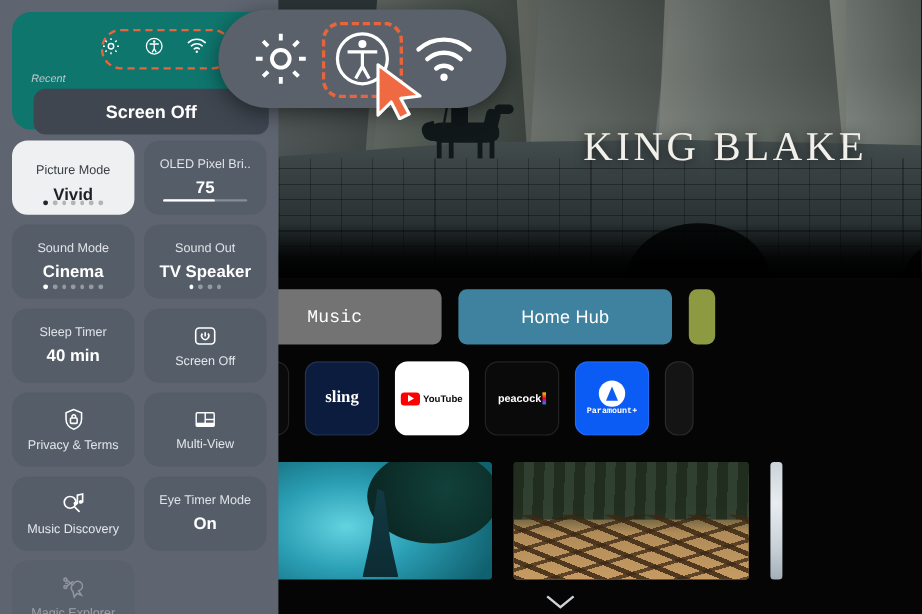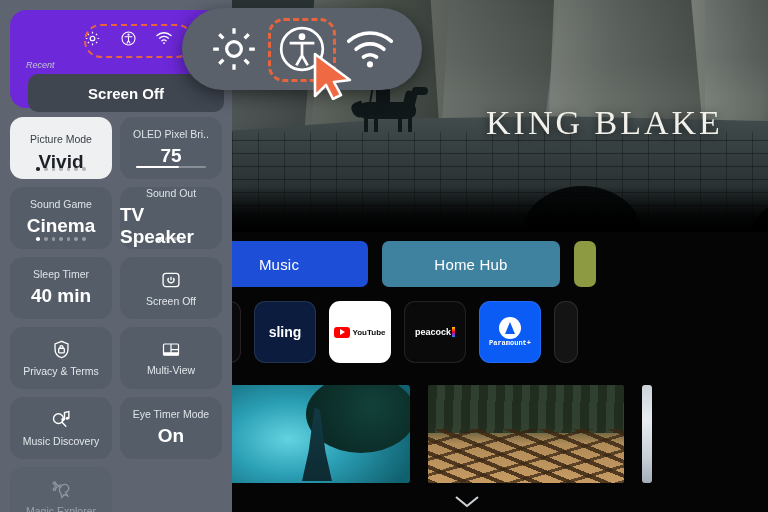--- a/index.html
+++ b/index.html
@@ -112,21 +112,21 @@
 
   .chevron-down { position:absolute; left:455px; top:496px; width:24px; height:12px; }
 
   
   .sidebar {
     position:absolute; left:0; top:0; width:232px; height:512px;
     background:#5e6570;
   }
   .panel-top {
     position:absolute; left:10px; top:10px; width:212px; height:98px;
-    background:#6d28d9; border-radius:16px;
+    background:#0f766e; border-radius:16px;
   }
   .icon-row { position:absolute; left:72px; top:18px; display:flex; gap:16px; align-items:center; }
   .icon-row .ico { width:20px; height:20px; color:#fff; display:flex; align-items:center; justify-content:center;}
   .dashed-hl {
     position:absolute; left:74px; top:14px; width:110px; height:34px;
     border:2.5px dashed #e8653c; border-radius:17px;
   }
   .recent-lbl { position:absolute; left:16px; top:50px; font-size:9px; color:#c3c8cf; font-style:italic; }
   .screen-off-btn {
     position:absolute; left:18px; top:64px; width:196px; height:38px;
@@ -139,21 +139,21 @@
           display:flex; flex-wrap:wrap; gap:8px 8px; }
   .qcard {
     width:102px; height:62px; background:#555d68; border-radius:13px;
     position:relative; display:flex; flex-direction:column;
     align-items:center; justify-content:center; color:#fff;
   }
   .qcard.active { background:#eff0f1; color:#22262c; }
   .qcard.dim { opacity:.45; }
   .qcard .t { font-size:10.5px; color:#dfe3e8; line-height:1.1; }
   .qcard.active .t { color:#3a4048;margin-top:11px; }
-  .qcard .v { font-size:19px; font-weight:bold; margin-top:5px; }
+  .qcard .v { font-size:14px; font-weight:bold; margin-top:5px; }
   .qcard.active .v { color:#1d2127; }
   .qcard .icon-only { margin-bottom:2px; }
   .qcard .cap { font-size:10.5px; color:#e3e7eb; margin-top:3px; }
   .dots { position:absolute; bottom:8px; left:0; right:0; display:flex; justify-content:center; gap:4px;}
   .dots i { width:3.6px; height:3.6px; border-radius:50%; background:rgba(255,255,255,.38); display:block;}
   .dots i.on { background:#fff; }
   .qcard.active .dots i { background:rgba(0,0,0,.25); }
   .qcard.active .dots i.on { background:#22262c; }
   .bar { position:absolute; bottom:11px; left:16px; width:70px; height:2.5px;
          background:rgba(255,255,255,.3); border-radius:2px;}
@@ -214,21 +214,21 @@
 
       <div class="hero-title">KING BLAKE</div>
       <div class="hero-fade"></div>
     </div>
 
     <div class="qrow" id="qrow">
         <div class="qtile" style="width: 16px; background: rgb(106, 95, 168);"></div>
         <div class="qtile" style="width: 146px; background: rgb(106, 95, 168);">
           <span>Game</span>
         </div>
-        <div class="qtile" style="width: 178px; background: #1d4ed8;">
+        <div class="qtile" style="width: 178px; background: #737373; font-family: Liberation Mono, monospace;">
           <span>Music</span>
         </div>
         <div class="qtile" style="width: 178px; background: rgb(62, 130, 160);">
           <span>Home Hub</span>
         </div>
         <div class="qtile" style="width: 22px; background: rgb(141, 154, 66);"></div>
       </div>
 
     <div class="approw" id="approw">
         <div class="app" style="width: 16px; background: rgb(13, 167, 225); color: rgb(255, 255, 255);">
@@ -236,21 +236,21 @@
         </div>
         <div class="app" style="width: 62px; background: rgb(16, 22, 60); color: rgb(255, 255, 255);">
           <span class="lbl" style="font-family:'Liberation Serif',serif;font-style:italic;font-size:11px;letter-spacing:.3px">Disnep+</span>
         </div>
         <div class="app" style="width: 62px; background: rgb(43, 10, 64); color: rgb(255, 255, 255);">
           <span class="lbl" style="font-size:11px;line-height:1.0">HBO<br>max</span>
         </div>
         <div class="app" style="width: 62px; background: rgb(10, 10, 10); color: rgb(28, 231, 131);">
           <span class="lbl" style="font-size:14px;color:#1ce783">hulu</span>
         </div>
-        <div class="app" style="width: 62px; background: rgb(11, 28, 63); color: rgb(255, 255, 255);">
+        <div class="app" style="width: 62px; background: rgb(11, 28, 63); color: rgb(255, 255, 255); font-family: Liberation Serif, serif;">
           <span class="lbl" style="font-size:14px">sling</span>
         </div>
         <div class="app" style="width: 62px; background: rgb(255, 255, 255); color: rgb(10, 10, 10);">
           <span style="display:flex;align-items:flex-end;gap:2px">
             <span style="display:inline-block;width:16px;height:11px;background:#ff0000;border-radius:3px;position:relative">
               <span style="position:absolute;left:6px;top:2.5px;border-left:5px solid #fff;border-top:3px solid transparent;border-bottom:3px solid transparent"></span>
             </span>
             <span class="lbl" style="color:#0a0a0a;font-size:8px">YouTube</span>
           </span>
         </div>
@@ -328,21 +328,21 @@
           </div>
         </div>
         <div class="qcard">
           <span class="t">OLED Pixel Bri..</span>
           <span class="v">75</span>
           <div class="bar">
             <i style="width: 62%;"></i>
           </div>
         </div>
         <div class="qcard">
-          <span class="t">Sound Game</span>
+          <span class="t">Sound Mode</span>
           <span class="v">Cinema</span>
           <div class="dots">
             <i class="on"></i>
             <i></i>
             <i></i>
             <i></i>
             <i></i>
             <i></i>
             <i></i>
           </div>

